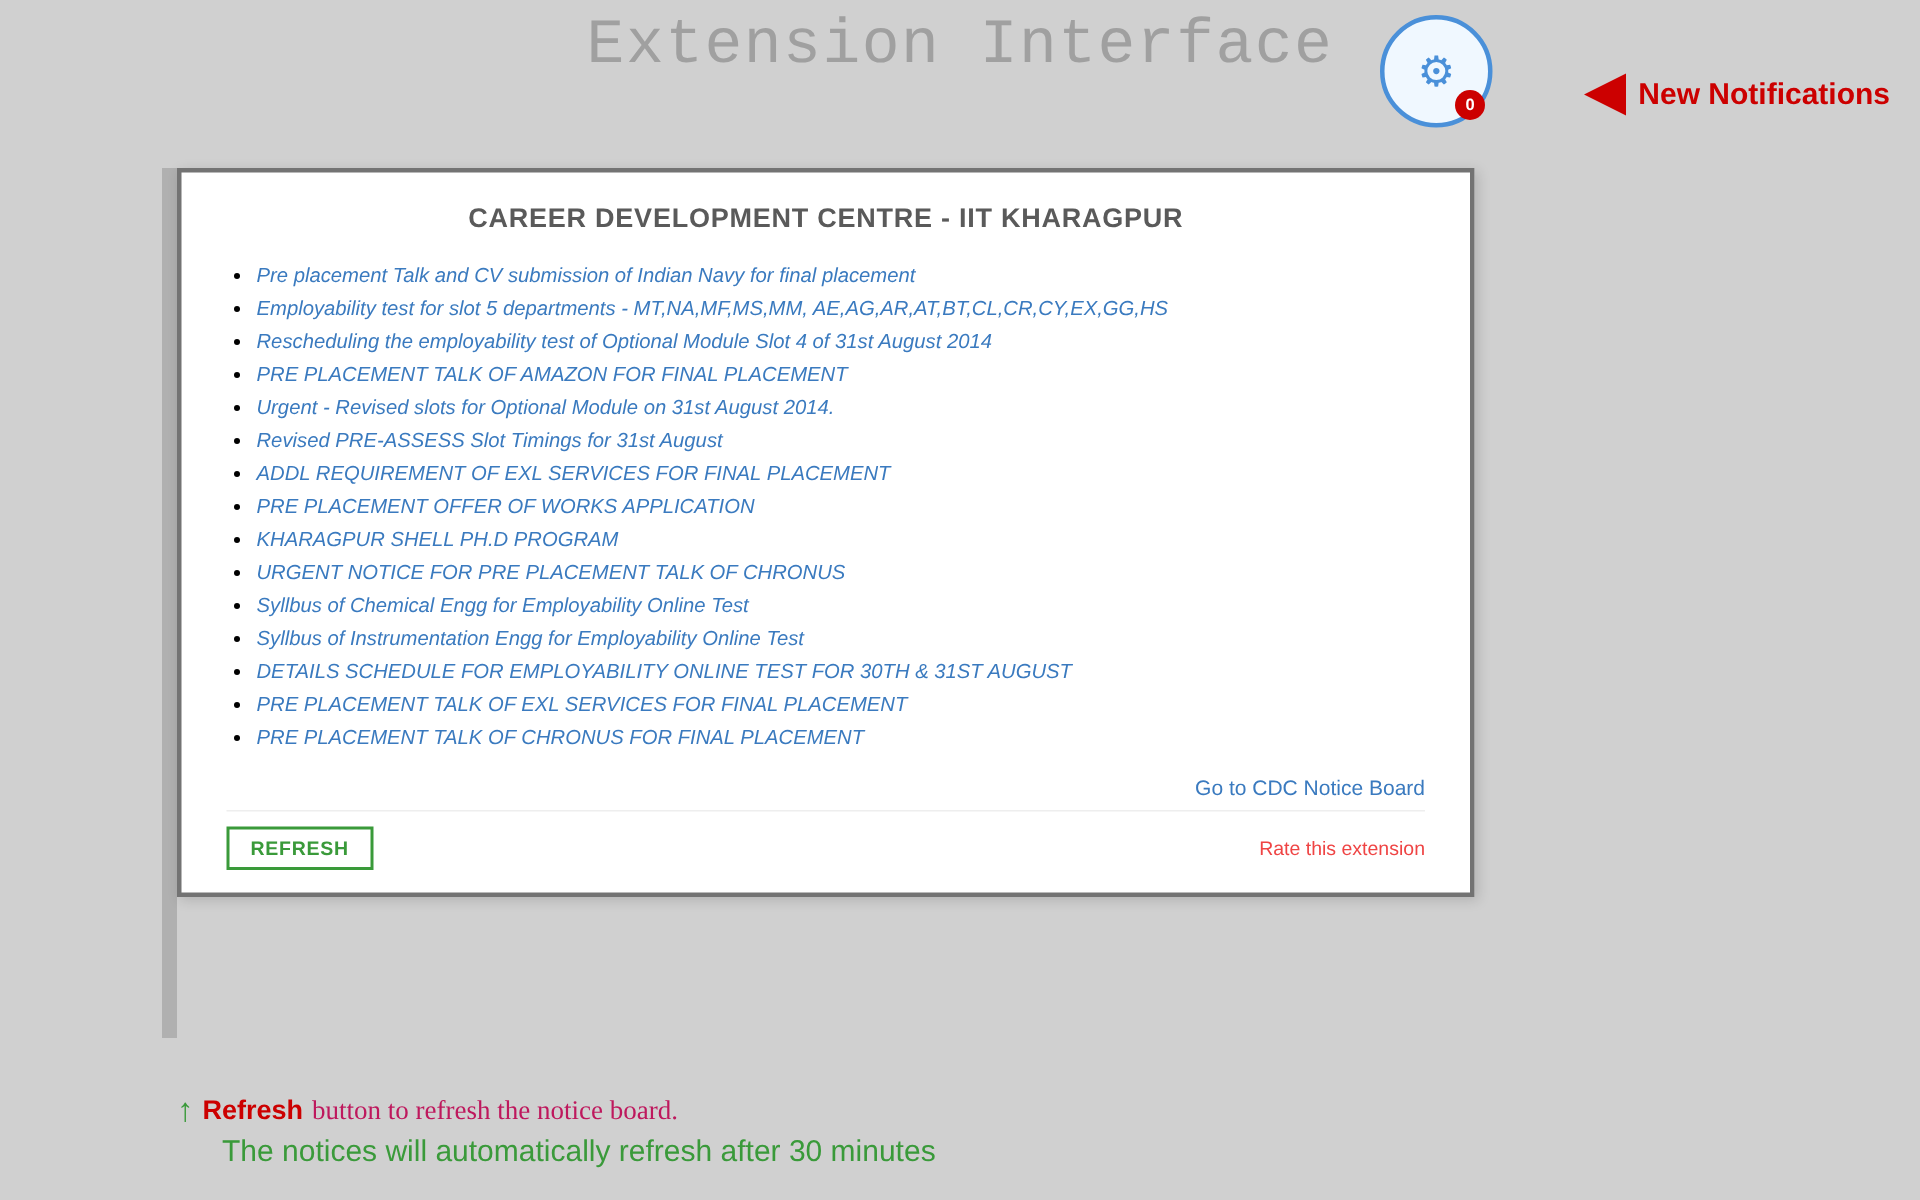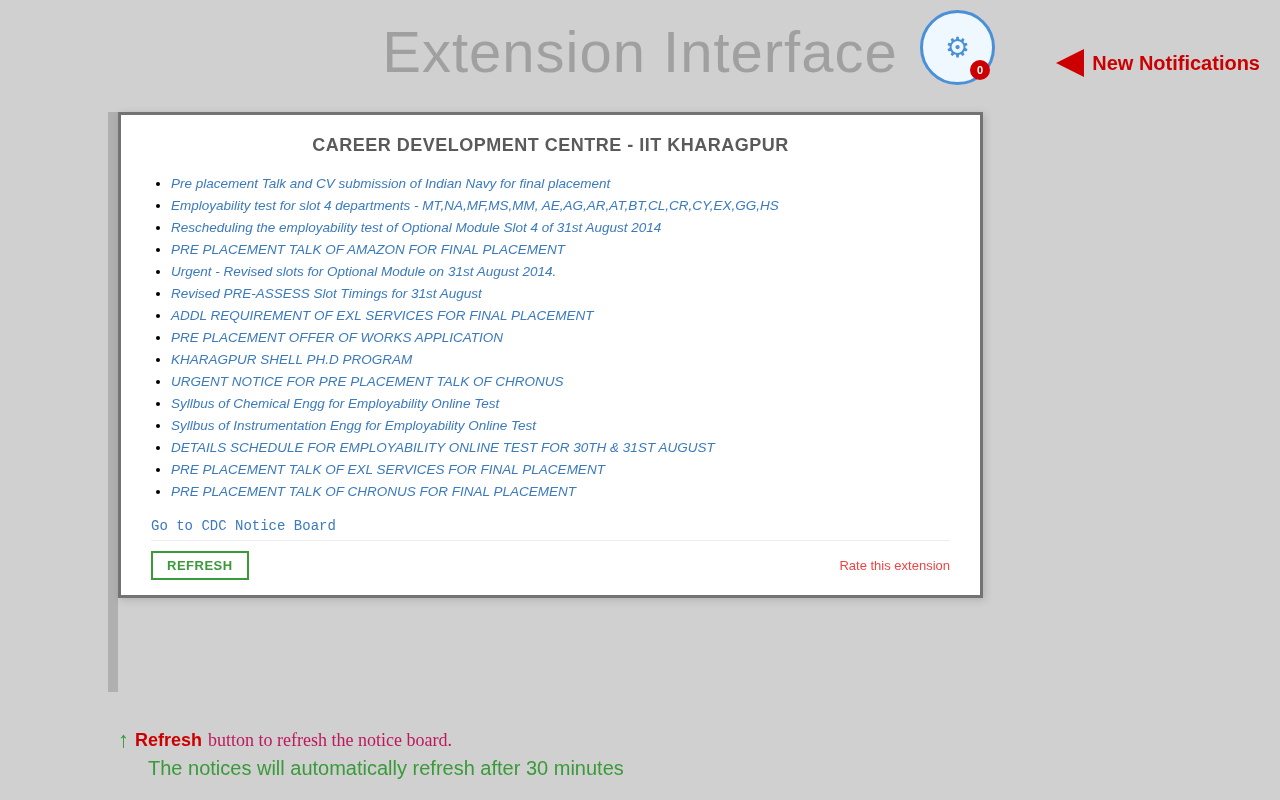--- a/index.html
+++ b/index.html
@@ -8,25 +8,26 @@
       height: 800px;
       background: #d0d0d0;
       font-family: Arial, sans-serif;
       overflow: hidden;
       position: relative;
     }
 
     
     #page-title {
       text-align: center;
-      padding-top: 18px;
-      font-size: 58px;
+      padding-top: 6px;
+      font-size: 42px;
       font-weight: 300;
       color: #a0a0a0;
       letter-spacing: 1px;
+      font-family: Liberation Mono, monospace;
     }
 
     
     #logo-area {
       position: absolute;
       top: 10px;
       right: 280px;
       width: 80px;
       height: 80px;
     }
@@ -120,24 +121,23 @@
       margin-bottom: 7px;
       font-size: 13.5px;
     }
 
     #notices-list li a {
       color: #3a7abf;
       text-decoration: none;
     }
 
     #go-to-board {
-      text-align: left;
+      text-align: right;
       margin-top: 18px;
       margin-bottom: 0;
-      font-family: Liberation Mono, monospace;
     }
 
     #go-to-board a {
       color: #3a7abf;
       font-size: 14px;
       text-decoration: none;
     }
 
     #panel-footer {
       display: flex;
@@ -232,21 +232,21 @@
   <span id="new-notifications-text">New Notifications</span>
 </div>
 
 <div id="left-bar"></div>
 
 <div id="main-panel">
   <div id="panel-title">CAREER DEVELOPMENT CENTRE - IIT KHARAGPUR</div>
 
   <ul id="notices-list">
   <li><a href="#">Pre placement Talk and CV submission of Indian Navy for final placement</a></li>
-      <li><a href="#">Employability test for slot 4 departments - MT,NA,MF,MS,MM, AE,AG,AR,AT,BT,CL,CR,CY,EX,GG,HS</a></li>
+      <li><a href="#">Employability test for slot 5 departments - MT,NA,MF,MS,MM, AE,AG,AR,AT,BT,CL,CR,CY,EX,GG,HS</a></li>
       <li><a href="#">Rescheduling the employability test of Optional Module Slot 4 of 31st August 2014</a></li>
       <li><a href="#">PRE PLACEMENT TALK OF AMAZON FOR FINAL PLACEMENT</a></li>
       <li><a href="#">Urgent - Revised slots for Optional Module on 31st August 2014.</a></li>
       <li><a href="#">Revised PRE-ASSESS Slot Timings for 31st August</a></li>
       <li><a href="#">ADDL REQUIREMENT OF EXL SERVICES FOR FINAL PLACEMENT</a></li>
       <li><a href="#">PRE PLACEMENT OFFER OF WORKS APPLICATION</a></li>
       <li><a href="#">KHARAGPUR SHELL PH.D PROGRAM</a></li>
       <li><a href="#">URGENT NOTICE FOR PRE PLACEMENT TALK OF CHRONUS</a></li>
       <li><a href="#">Syllbus of Chemical Engg for Employability Online Test</a></li>
       <li><a href="#">Syllbus of Instrumentation Engg for Employability Online Test</a></li>

